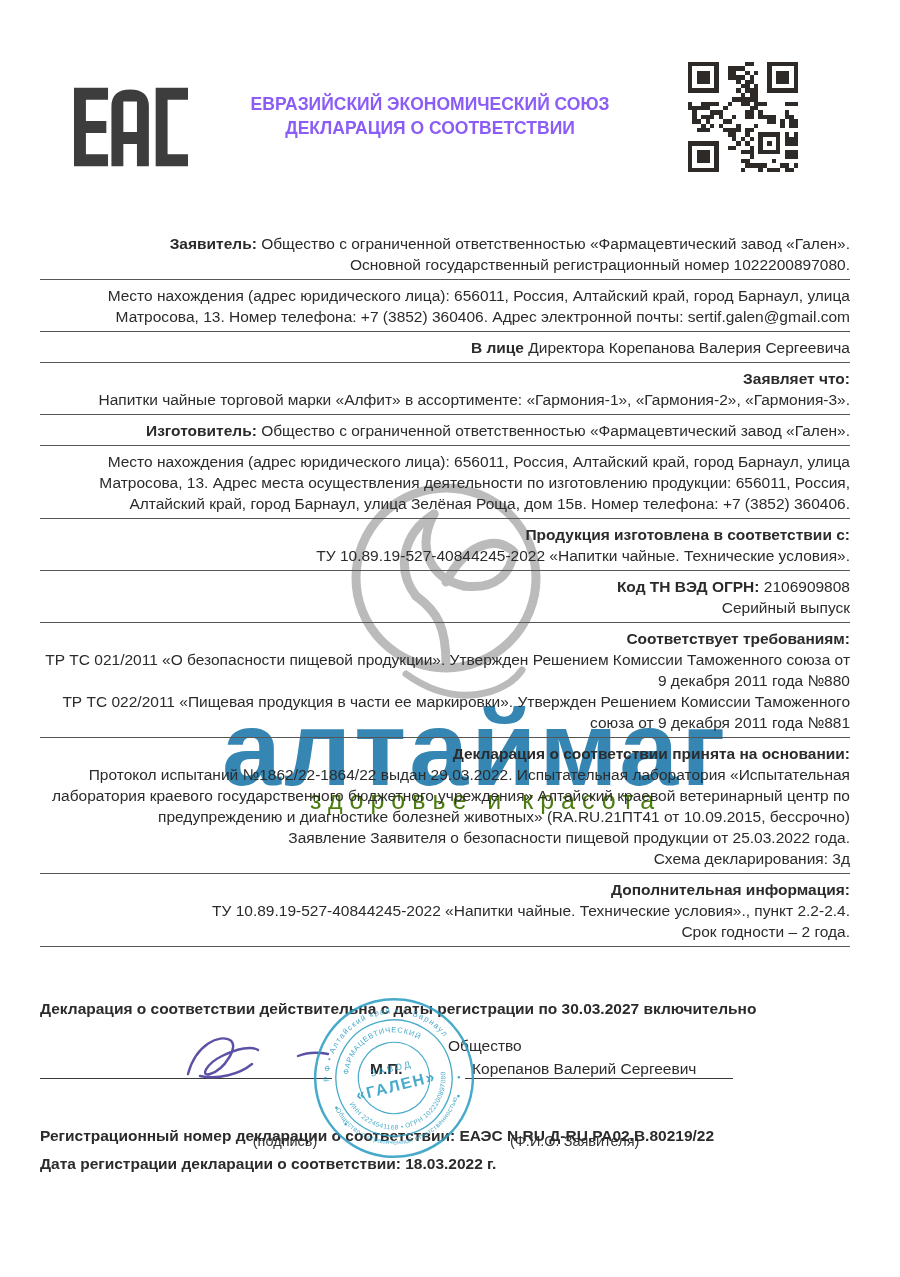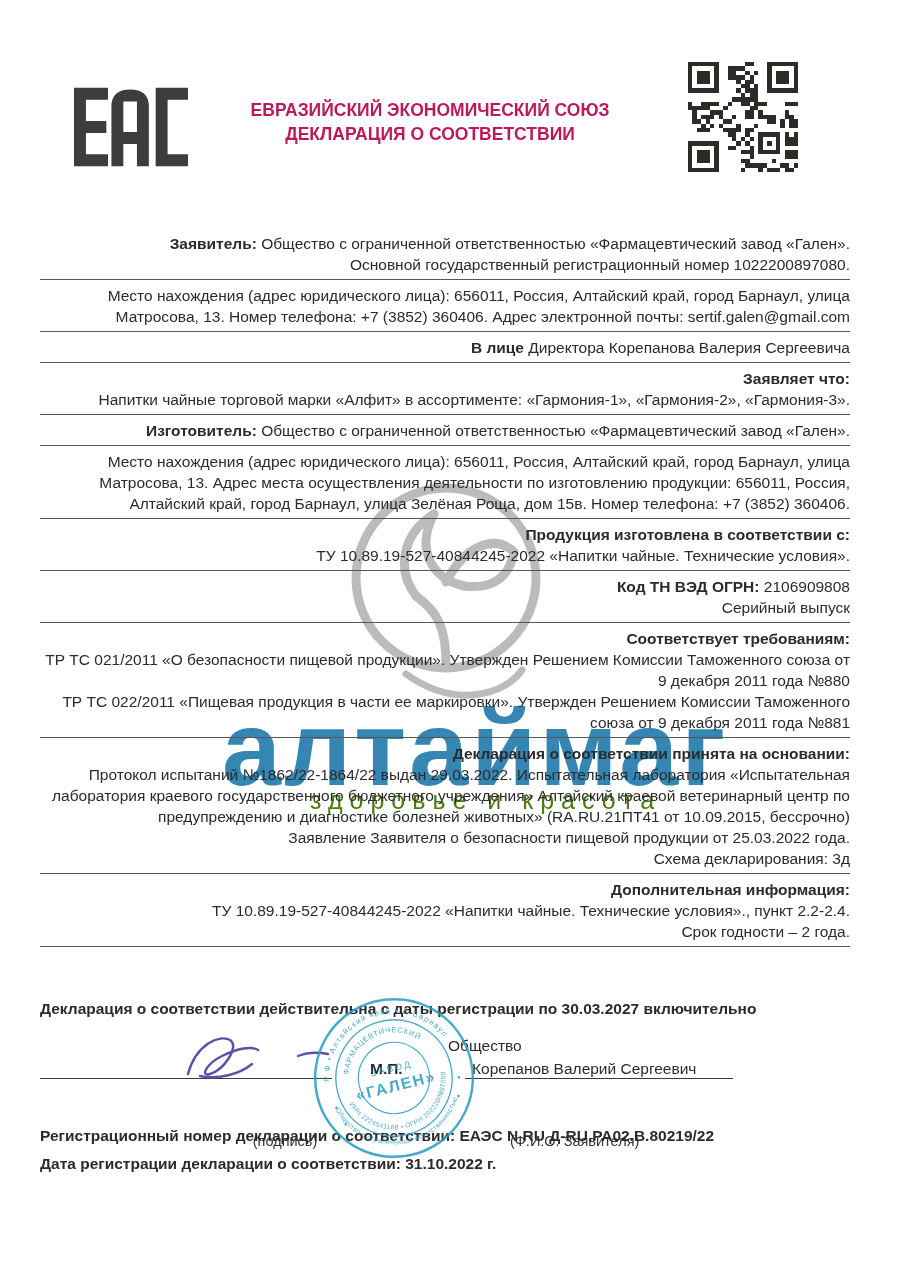--- a/index.html
+++ b/index.html
@@ -8,21 +8,21 @@
   
   .wm{position:absolute;z-index:0;pointer-events:none;}
   .wm-logo{left:346px;top:478px;}
   .wm-brand{left:222px;top:688px;font-size:106px;font-weight:bold;color:#0369a1;
             letter-spacing:3px;opacity:.8;white-space:nowrap;}
   .wm-tagline{left:310px;top:786px;font-size:25px;color:#4d7c0f;letter-spacing:7px;white-space:nowrap;}
   
   header{position:relative;height:172px;z-index:1;}
   .eac{position:absolute;left:74px;top:84px;}
   .doc-title{position:absolute;left:200px;right:240px;top:92px;text-align:center;
-             font-weight:bold;font-size:17.5px;line-height:24px;color:#be185d;margin-top:6px;}
+             font-weight:bold;font-size:17.5px;line-height:24px;color:#8b5cf6;}
   .qr{position:absolute;left:688px;top:62px;}
   
   .content{position:relative;z-index:1;margin:56px 50px 0 40px;text-align:right;}
   .section{padding:5px 0 4px;border-bottom:1px solid #565656;font-size:15.5px;line-height:21px;}
   .section p{margin:0;}
   b{font-weight:bold;}
   
   .bottom{position:absolute;left:40px;right:50px;top:978px;z-index:1;font-size:15.5px;line-height:21px;}
   .validity{position:absolute;left:0;top:4px;font-weight:bold;}
   .abs{position:absolute;}
@@ -304,21 +304,21 @@
     <div class="abs caption" style="left:185px;top:105px;width:120px;text-align:center;">(подпись)</div>
 
     <div class="abs" style="left:330px;top:80px;font-weight:bold;">М.П.</div>
 
     <div class="abs" style="left:408px;top:57px;">Общество</div>
     <div class="abs" style="left:432px;top:80px;">Корепанов Валерий Сергеевич</div>
     <div class="abs sig-underline" style="left:425px;top:100px;width:268px;"></div>
     <div class="abs caption" style="left:470px;top:105px;">(Ф.И.О. Заявителя)</div>
 
     <p class="regline">Регистрационный номер декларации о соответствии: ЕАЭС N RU Д-RU.РА02.В.80219/22</p>
-    <p class="dateline">Дата регистрации декларации о соответствии: 31.10.2022 г.</p>
+    <p class="dateline">Дата регистрации декларации о соответствии: 18.03.2022 г.</p>
   </div>
 
   <svg class="signature" width="165" height="60" viewBox="0 0 165 60">
     <g fill="none" stroke="#5b52a6" stroke-width="2.4" stroke-linecap="round">
       <path d="M10,44 C18,14 42,4 52,10 C62,16 46,40 32,44 C22,47 28,34 44,26 C60,18 74,16 80,20"></path>
       <path d="M22,46 C40,50 62,44 74,34"></path>
       <path d="M120,26 C130,22 140,22 150,24"></path>
     </g>
   </svg>
 

